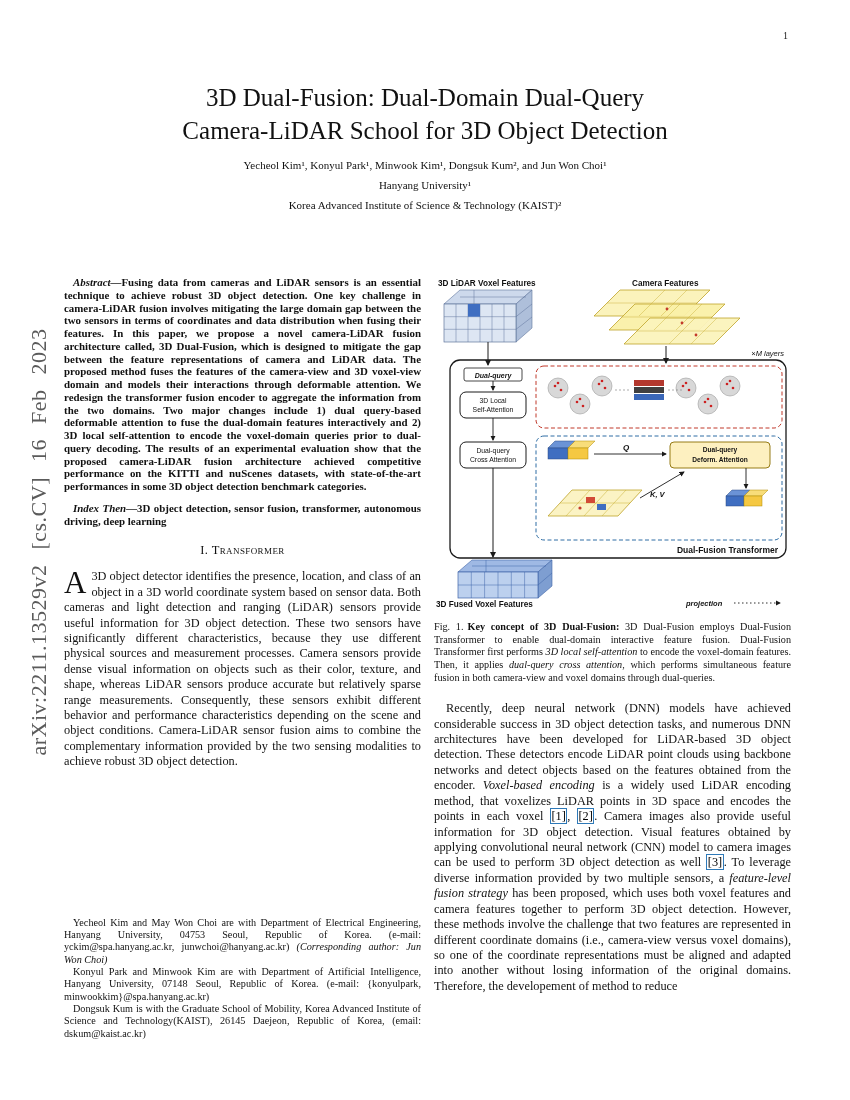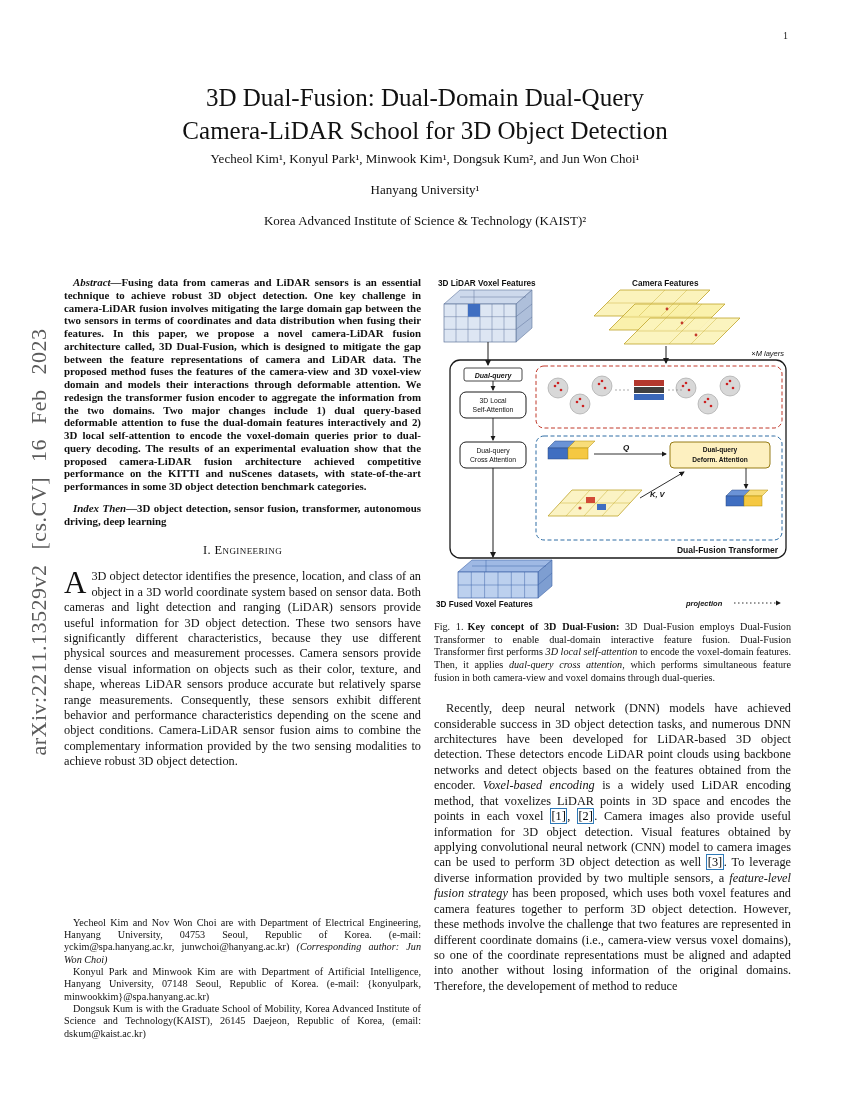--- a/index.html
+++ b/index.html
@@ -13,22 +13,22 @@
   }
   .page-number { position:absolute; top:30px; right:62px; font-size:10px; color:#222; }
   .arxiv-banner {
     position:absolute; left:-222px; top:530px; width:520px; height:24px;
     transform:rotate(-90deg); transform-origin:center;
     text-align:center; font-size:22px; color:#5b5b5b; word-spacing:9px; letter-spacing:0.5px;
     font-family:"Liberation Serif", serif; white-space:nowrap;
   }
   .header { position:absolute; top:82px; left:0; right:0; text-align:center; }
   .title { font-size:25px; font-weight:400; line-height:1.3; }
-  .authors { margin-top:4px; font-size:13px; }
-  .affil { margin-top:15px; font-size:13px; }
+  .authors { margin-top:12px; font-size:11px; }
+  .affil { margin-top:8px; font-size:11px; }
   .columns { position:absolute; top:276px; left:64px; display:flex; gap:13px; }
   .col { width:357px; height:764px; }
   .col-left { display:flex; flex-direction:column; }
   .abstract {
     font-weight:bold; font-size:10.9px; line-height:1.17;
     text-align:justify; text-indent:9px;
   }
   .index-terms { margin-top:9px; }
   .lead-label { font-style:italic; }
   .section-heading {
@@ -65,26 +65,26 @@
     <div class="affil">Korea Advanced Institute of Science &amp; Technology (KAIST)²</div>
   </header>
 
   <div class="columns">
 
     <div class="col col-left">
       <p class="abstract"><span class="lead-label">Abstract—</span><span>Fusing data from cameras and LiDAR sensors is an essential technique to achieve robust 3D object detection. One key challenge in camera-LiDAR fusion involves mitigating the large domain gap between the two sensors in terms of coordinates and data distribution when fusing their features. In this paper, we propose a novel camera-LiDAR fusion architecture called, 3D Dual-Fusion, which is designed to mitigate the gap between the feature representations of camera and LiDAR data. The proposed method fuses the features of the camera-view and 3D voxel-view domain and models their interactions through deformable attention. We redesign the transformer fusion encoder to aggregate the information from the two domains. Two major changes include 1) dual query-based deformable attention to fuse the dual-domain features interactively and 2) 3D local self-attention to encode the voxel-domain queries prior to dual-query decoding. The results of an experimental evaluation show that the proposed camera-LiDAR fusion architecture achieved competitive performance on the KITTI and nuScenes datasets, with state-of-the-art performances in some 3D object detection benchmark categories.</span></p>
 
       <p class="abstract index-terms"><span class="lead-label">Index Then—</span><span>3D object detection, sensor fusion, transformer, autonomous driving, deep learning</span></p>
 
-      <h2 class="section-heading">I. Engineering</h2>
+      <h2 class="section-heading">I. Transformer</h2>
 
       <p class="body-text intro-para"><span class="dropcap">A</span><span>3D object detector identifies the presence, location, and class of an object in a 3D world coordinate system based on sensor data. Both cameras and light detection and ranging (LiDAR) sensors provide useful information for 3D object detection. These two sensors have significantly different characteristics, because they use different physical sources and measurement processes. Camera sensors provide dense visual information on objects such as their color, texture, and shape, whereas LiDAR sensors produce accurate but relatively sparse range measurements. Consequently, these sensors exhibit different behavior and performance characteristics depending on the scene and object conditions. Camera-LiDAR sensor fusion aims to combine the complementary information provided by the two sensing modalities to achieve robust 3D object detection.</span></p>
 
       <div class="footnotes">
-        <p class="footnote"><span>Yecheol Kim and Nov Won Choi are with Department of Electrical Engineering, Hanyang University, 04753 Seoul, Republic of Korea. (e-mail: yckim@spa.hanyang.ac.kr, junwchoi@hanyang.ac.kr) </span><i>(Corresponding author: Jun Won Choi)</i></p>
+        <p class="footnote"><span>Yecheol Kim and May Won Choi are with Department of Electrical Engineering, Hanyang University, 04753 Seoul, Republic of Korea. (e-mail: yckim@spa.hanyang.ac.kr, junwchoi@hanyang.ac.kr) </span><i>(Corresponding author: Jun Won Choi)</i></p>
         <p class="footnote">Konyul Park and Minwook Kim are with Department of Artificial Intelligence, Hanyang University, 07148 Seoul, Republic of Korea. (e-mail: {konyulpark, minwookkim}@spa.hanyang.ac.kr)</p>
         <p class="footnote">Dongsuk Kum is with the Graduate School of Mobility, Korea Advanced Institute of Science and Technology(KAIST), 26145 Daejeon, Republic of Korea, (email: dskum@kaist.ac.kr)</p>
       </div>
     </div>
 
     <div class="col col-right">
       <figure>
         <svg class="fig-svg" viewBox="0 0 357 334" width="357" height="334">
           <defs>
             <marker id="arr" markerWidth="7" markerHeight="7" refX="5" refY="3" orient="auto">

